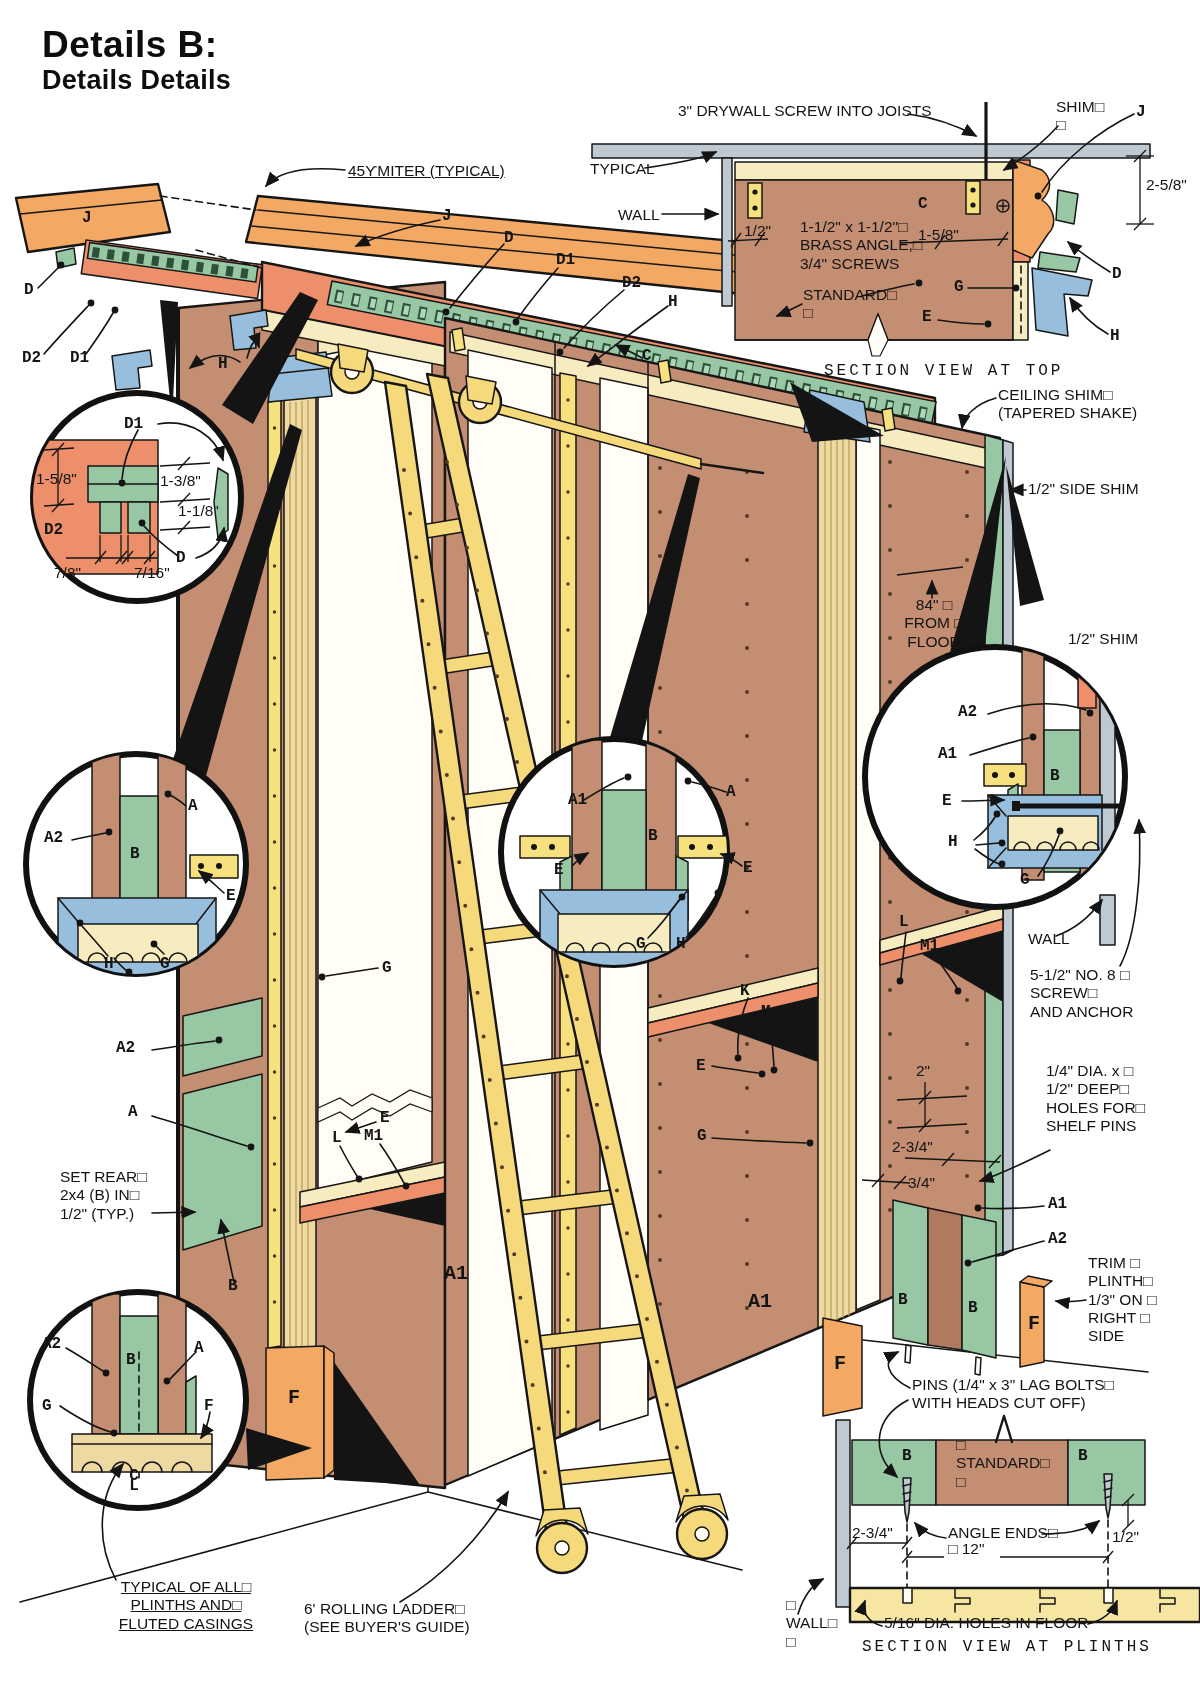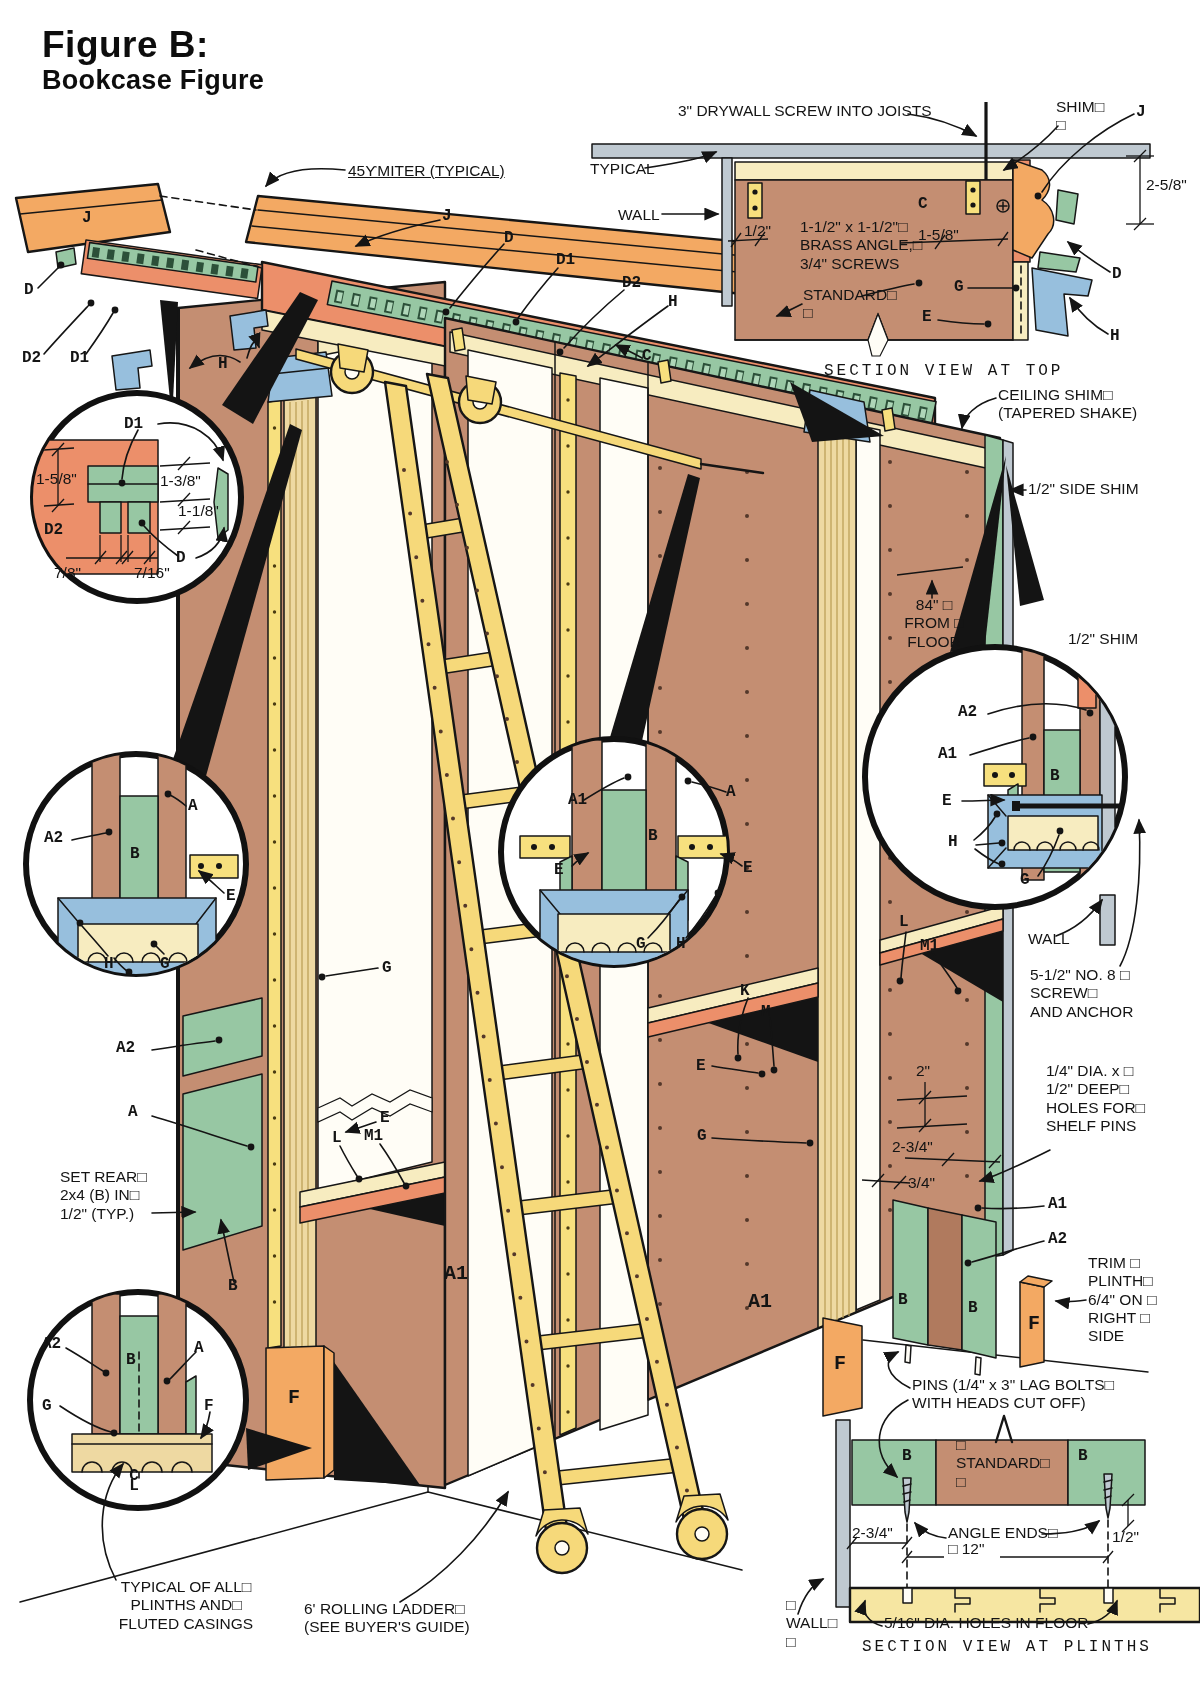--- a/index.html
+++ b/index.html
@@ -557,22 +557,22 @@
     <path class="ld" d="M60,1406 C78,1418 96,1428 111,1432"></path>
         <circle class="k" cx="114" cy="1433" r="3.4"></circle>
     <path class="ld" d="M1044,1206 C1018,1209 998,1209 982,1208"></path>
         <circle class="k" cx="978" cy="1208" r="3.4"></circle>
     <path class="ld" d="M1044,1241 C1018,1248 994,1256 972,1262"></path>
         <circle class="k" cx="968" cy="1263" r="3.4"></circle>
   </g>
 </svg>
 
 <div id="title">
-  <div class="t1">Figure B:</div>
-  <div class="t2">Bookcase Figure</div>
+  <div class="t1">Details B:</div>
+  <div class="t2">Details Details</div>
 </div>
 
 <div id="labels">
       <div class="f-s" style="left: 348px; top: 162px; text-decoration: underline;">45ϒMITER (TYPICAL)</div>
       <div class="f-s" style="left: 678px; top: 102px;">3" DRYWALL SCREW INTO JOISTS</div>
       <div class="f-s" style="left: 1056px; top: 98px;">SHIM□
 □</div>
       <div class="f-m" style="left: 1136px; top: 104px;">J</div>
       <div class="f-s" style="left: 590px; top: 160px;">TYPICAL</div>
       <div class="f-s" style="left: 618px; top: 206px;">WALL</div>
@@ -659,21 +659,21 @@
       <div class="f-s" style="left: 1046px; top: 1062px;">1/4" DIA. x □
 1/2" DEEP□
 HOLES FOR□
 SHELF PINS</div>
       <div class="f-m" style="left: 696px; top: 1058px;">E</div>
       <div class="f-m" style="left: 697px; top: 1128px;">G</div>
       <div class="f-m" style="left: 1048px; top: 1196px;">A1</div>
       <div class="f-m" style="left: 1048px; top: 1231px;">A2</div>
       <div class="f-s" style="left: 1088px; top: 1254px;">TRIM □
 PLINTH□
-6/4" ON □
+1/3" ON □
 RIGHT □
 SIDE</div>
       <div class="f-b" style="left: 1028px; top: 1312px;">F</div>
       <div class="f-b" style="left: 748px; top: 1290px;">A1</div>
       <div class="f-b" style="left: 834px; top: 1352px;">F</div>
       <div class="f-m" style="left: 898px; top: 1292px;">B</div>
       <div class="f-m" style="left: 968px; top: 1300px;">B</div>
       <div class="f-s" style="left: 912px; top: 1376px;">PINS (1/4" x 3" LAG BOLTS□
 WITH HEADS CUT OFF)</div>
       <div class="f-s" style="left: 956px; top: 1436px;">□
@@ -683,21 +683,21 @@
       <div class="f-m" style="left: 1078px; top: 1448px;">B</div>
       <div class="f-s" style="left: 948px; top: 1524px;">ANGLE ENDS□</div>
       <div class="f-s" style="left: 852px; top: 1524px;">2-3/4"</div>
       <div class="f-s" style="left: 1112px; top: 1528px;">1/2"</div>
       <div class="f-s" style="left: 948px; top: 1540px;">□ 12"</div>
       <div class="f-s" style="left: 786px; top: 1596px;">□
 WALL□
 □</div>
       <div class="f-s" style="left: 884px; top: 1614px;">5/16" DIA. HOLES IN FLOOR</div>
       <div class="f-c" style="left: 862px; top: 1638px;">SECTION VIEW AT PLINTHS</div>
-      <div class="f-s a-c" style="left: 186px; top: 1578px;">TYPICAL OF ALL□
+      <div class="f-s a-c" style="left: 186px; top: 1578px; text-decoration: underline;">TYPICAL OF ALL□
 PLINTHS AND□
 FLUTED CASINGS</div>
       <div class="f-s" style="left: 304px; top: 1600px;">6' ROLLING LADDER□
 (SEE BUYER'S GUIDE)</div>
       <div class="f-b" style="left: 444px; top: 1262px;">A1</div>
       <div class="f-b" style="left: 288px; top: 1386px;">F</div>
       <div class="f-m" style="left: 42px; top: 1336px;">A2</div>
       <div class="f-m" style="left: 126px; top: 1352px;">B</div>
       <div class="f-m" style="left: 194px; top: 1340px;">A</div>
       <div class="f-m" style="left: 42px; top: 1398px;">G</div>

